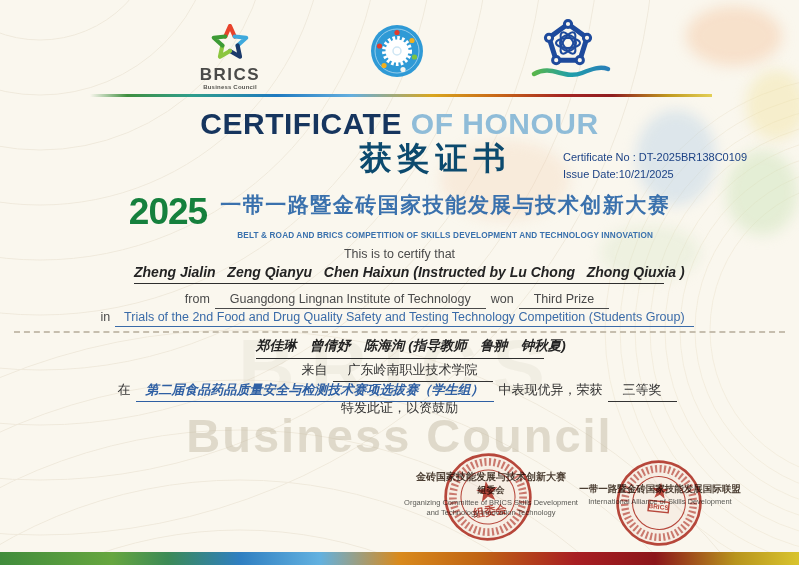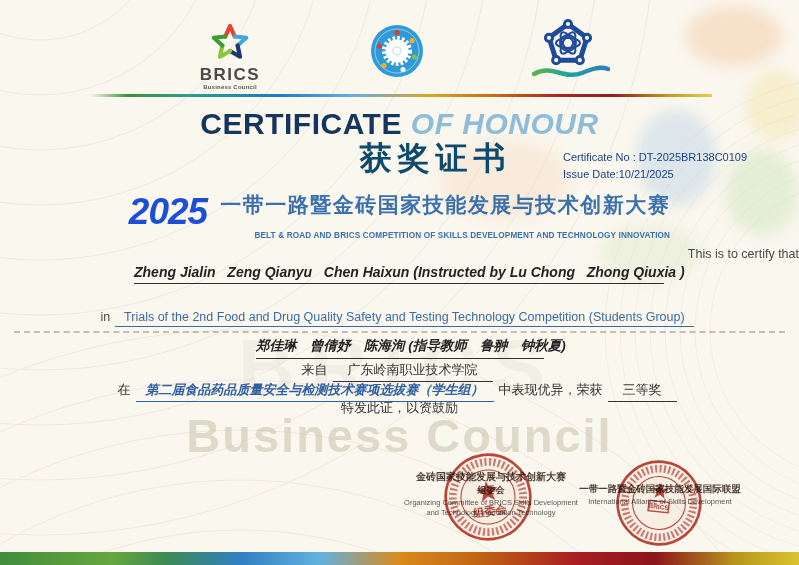--- a/index.html
+++ b/index.html
@@ -22,31 +22,31 @@
     background:linear-gradient(90deg,#418c3c 0%,#66a63f 14%,#3c8a56 21%,#2f7fc1 30%,#62b1e0 40%,#d98a1c 50%,#c06414 60%,#a81e22 72%,#8c161a 82%,#b8941d 92%,#d9c42e 100%);
   }
   
   .logo-brics{left:190px;top:24px;width:80px;text-align:center;line-height:1;}
   .brics-name{font-size:17px;font-weight:800;color:#4a4a48;letter-spacing:1.5px;margin-top:1px;}
   .brics-sub{font-size:6px;font-weight:700;color:#55544f;margin-top:1px;letter-spacing:.2px;}
   .logo-emblem{left:370px;top:24px;width:54px;height:54px;}
   .logo-alliance{left:524px;top:16px;width:88px;height:68px;}
   
   .title-en{left:0;top:107px;width:100%;text-align:center;font-size:30px;font-weight:800;letter-spacing:.5px;color:#16355e;}
-  .title-en .light{color:#8fbcd8;font-style:italic;}
+  .title-en .light{color:#8fbcd8;}
   .title-zh{left:0;top:137px;width:100%;text-align:center;font-size:32px;font-weight:700;color:#0c4a6e;letter-spacing:6px;padding-left:36px;}
   .cert-meta{left:563px;top:149px;font-size:11px;font-weight:400;color:#1c4285;line-height:1.55;}
   
   .comp-row{left:0;top:194px;width:100%;display:flex;justify-content:center;align-items:flex-start;gap:13px;}
-  .comp-year{font-size:37px;font-weight:900;font-style:italic;color:#1d4ed8;line-height:.95;letter-spacing:-1px;}
-  .comp-col{text-align:right;}
+  .comp-year{font-size:37px;font-weight:900;color:#15803d;line-height:.95;letter-spacing:-1px;}
+  .comp-col{text-align:center;}
   .comp-zh{font-size:21px;font-weight:800;color:#3a71ad;letter-spacing:1.5px;line-height:1.05;}
   .comp-en{font-size:8.2px;font-weight:700;color:#3a71ad;margin-top:15px;letter-spacing:.15px;}
   
-  .certify{left:0;top:247px;width:100%;text-align:right;font-size:12.5px;color:#4a4a4a;}
+  .certify{left:0;top:247px;width:100%;text-align:center;font-size:12.5px;color:#4a4a4a;}
   .names-en{
     left:134px;top:264px;width:530px;text-align:center;
     font-size:14px;font-weight:700;font-style:italic;color:#232323;
     border-bottom:1.8px solid #2e2e2e;padding-bottom:3px;white-space:pre;
   }
   .bodyline{left:0;width:100%;text-align:center;font-size:12.5px;color:#4a4a4a;}
   .line-from{top:292px;}
   .line-in{top:309.5px;}
   .u{display:inline-block;border-bottom:1.5px solid currentColor;padding:0 15px 2px;margin:0 5px;}
   .u.blue{color:#3a6ba8;padding:0 9px 2px;text-align:right;}
@@ -190,20 +190,23 @@
     <div class="comp-year">2025</div>
     <div class="comp-col">
       <div class="comp-zh">一带一路暨金砖国家技能发展与技术创新大赛</div>
       <div class="comp-en">BELT &amp; ROAD AND BRICS COMPETITION OF SKILLS DEVELOPMENT AND TECHNOLOGY INNOVATION</div>
     </div>
   </div>
 
   <div class="abs certify">This is to certify that</div>
   <div class="abs names-en">Zheng Jialin   Zeng Qianyu   Chen Haixun (Instructed by Lu Chong   Zhong Qiuxia )</div>
 
+  <div class="abs bodyline line-from">
+    <span>from</span><span class="u">Guangdong Lingnan Institute of Technology</span><span>won</span><span class="u">Third Prize</span>
+  </div>
 
   <div class="abs bodyline line-in">
     <span>in</span><span class="u blue">Trials of the 2nd Food and Drug Quality Safety and Testing Technology Competition (Students Group)</span>
   </div>
 
   <div class="abs dashes"></div>
 
   <div class="abs names-zh">郑佳琳　曾倩妤　陈海洵 (指导教师　鲁翀　钟秋夏)</div>
 
   <div class="abs zhline line-laizi">

